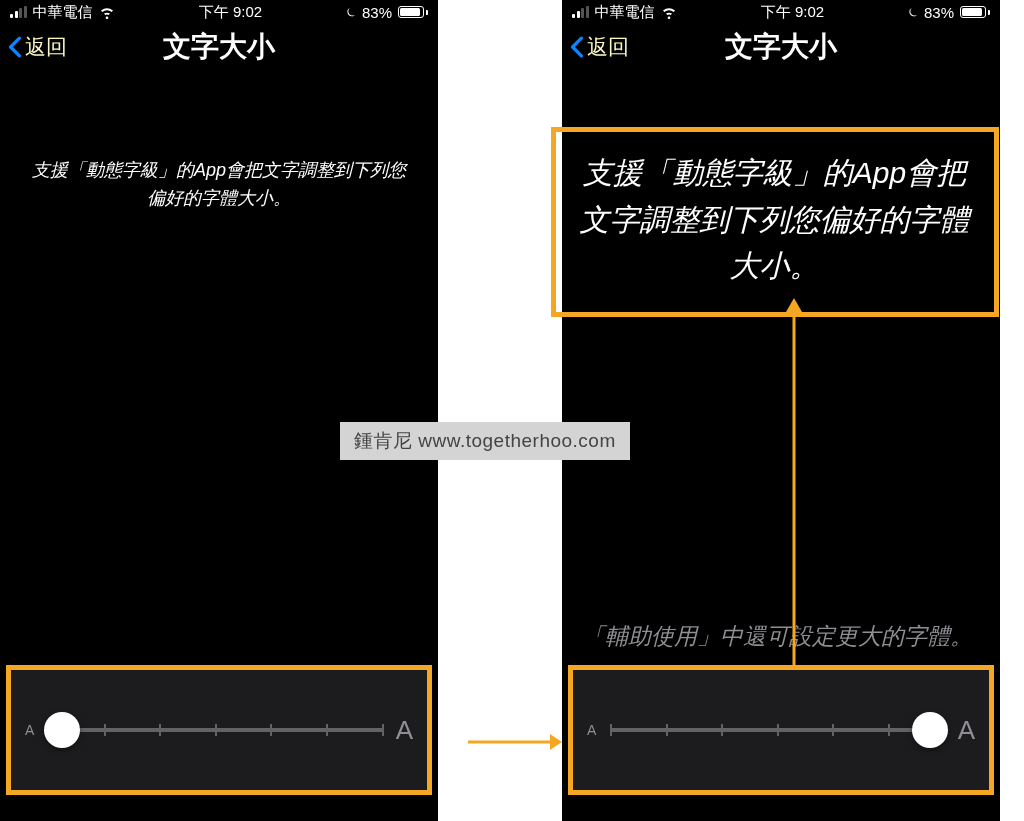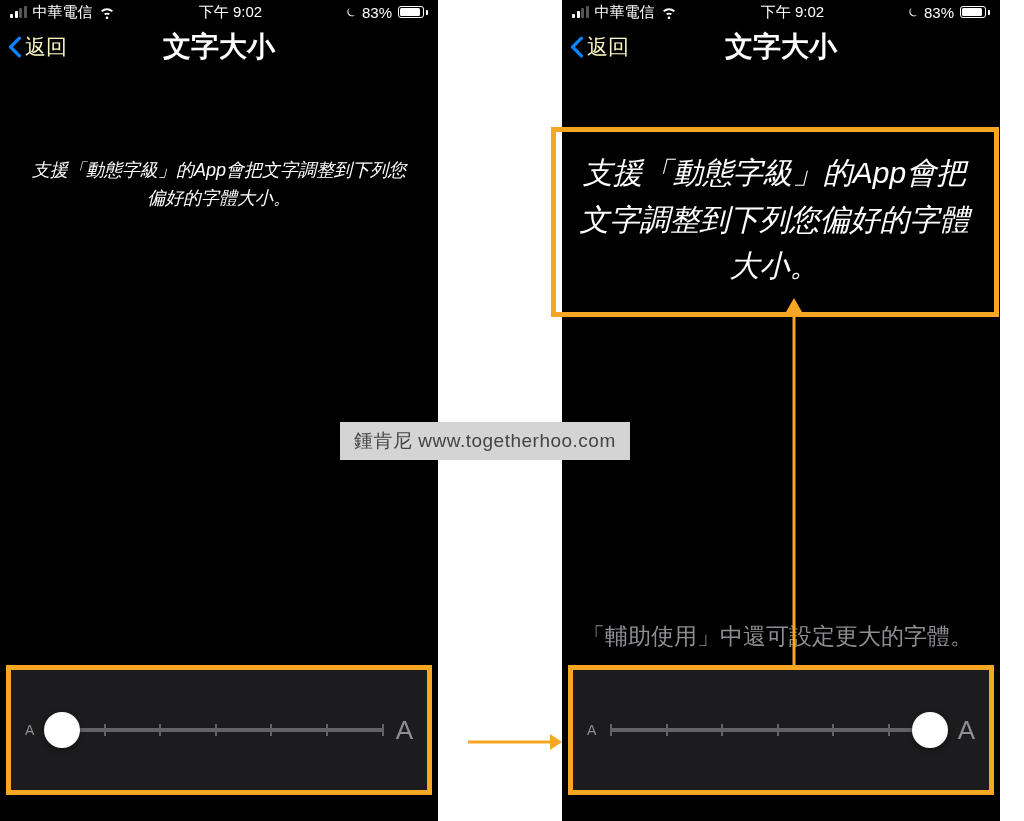--- a/index.html
+++ b/index.html
@@ -107,20 +107,21 @@
     }
     .aux-text {
       color: #8e8e93;
       font-size: 23px;
       text-align: left;
       line-height: 1.5;
       position: absolute;
       left: 20px;
       right: 20px;
       bottom: 168px;
+      font-style: italic;
     }
 
     
     .slider-wrap {
       position: absolute;
       bottom: 26px;
       left: 6px;
       right: 6px;
       height: 130px;
       border: 5px solid #f5a623;

